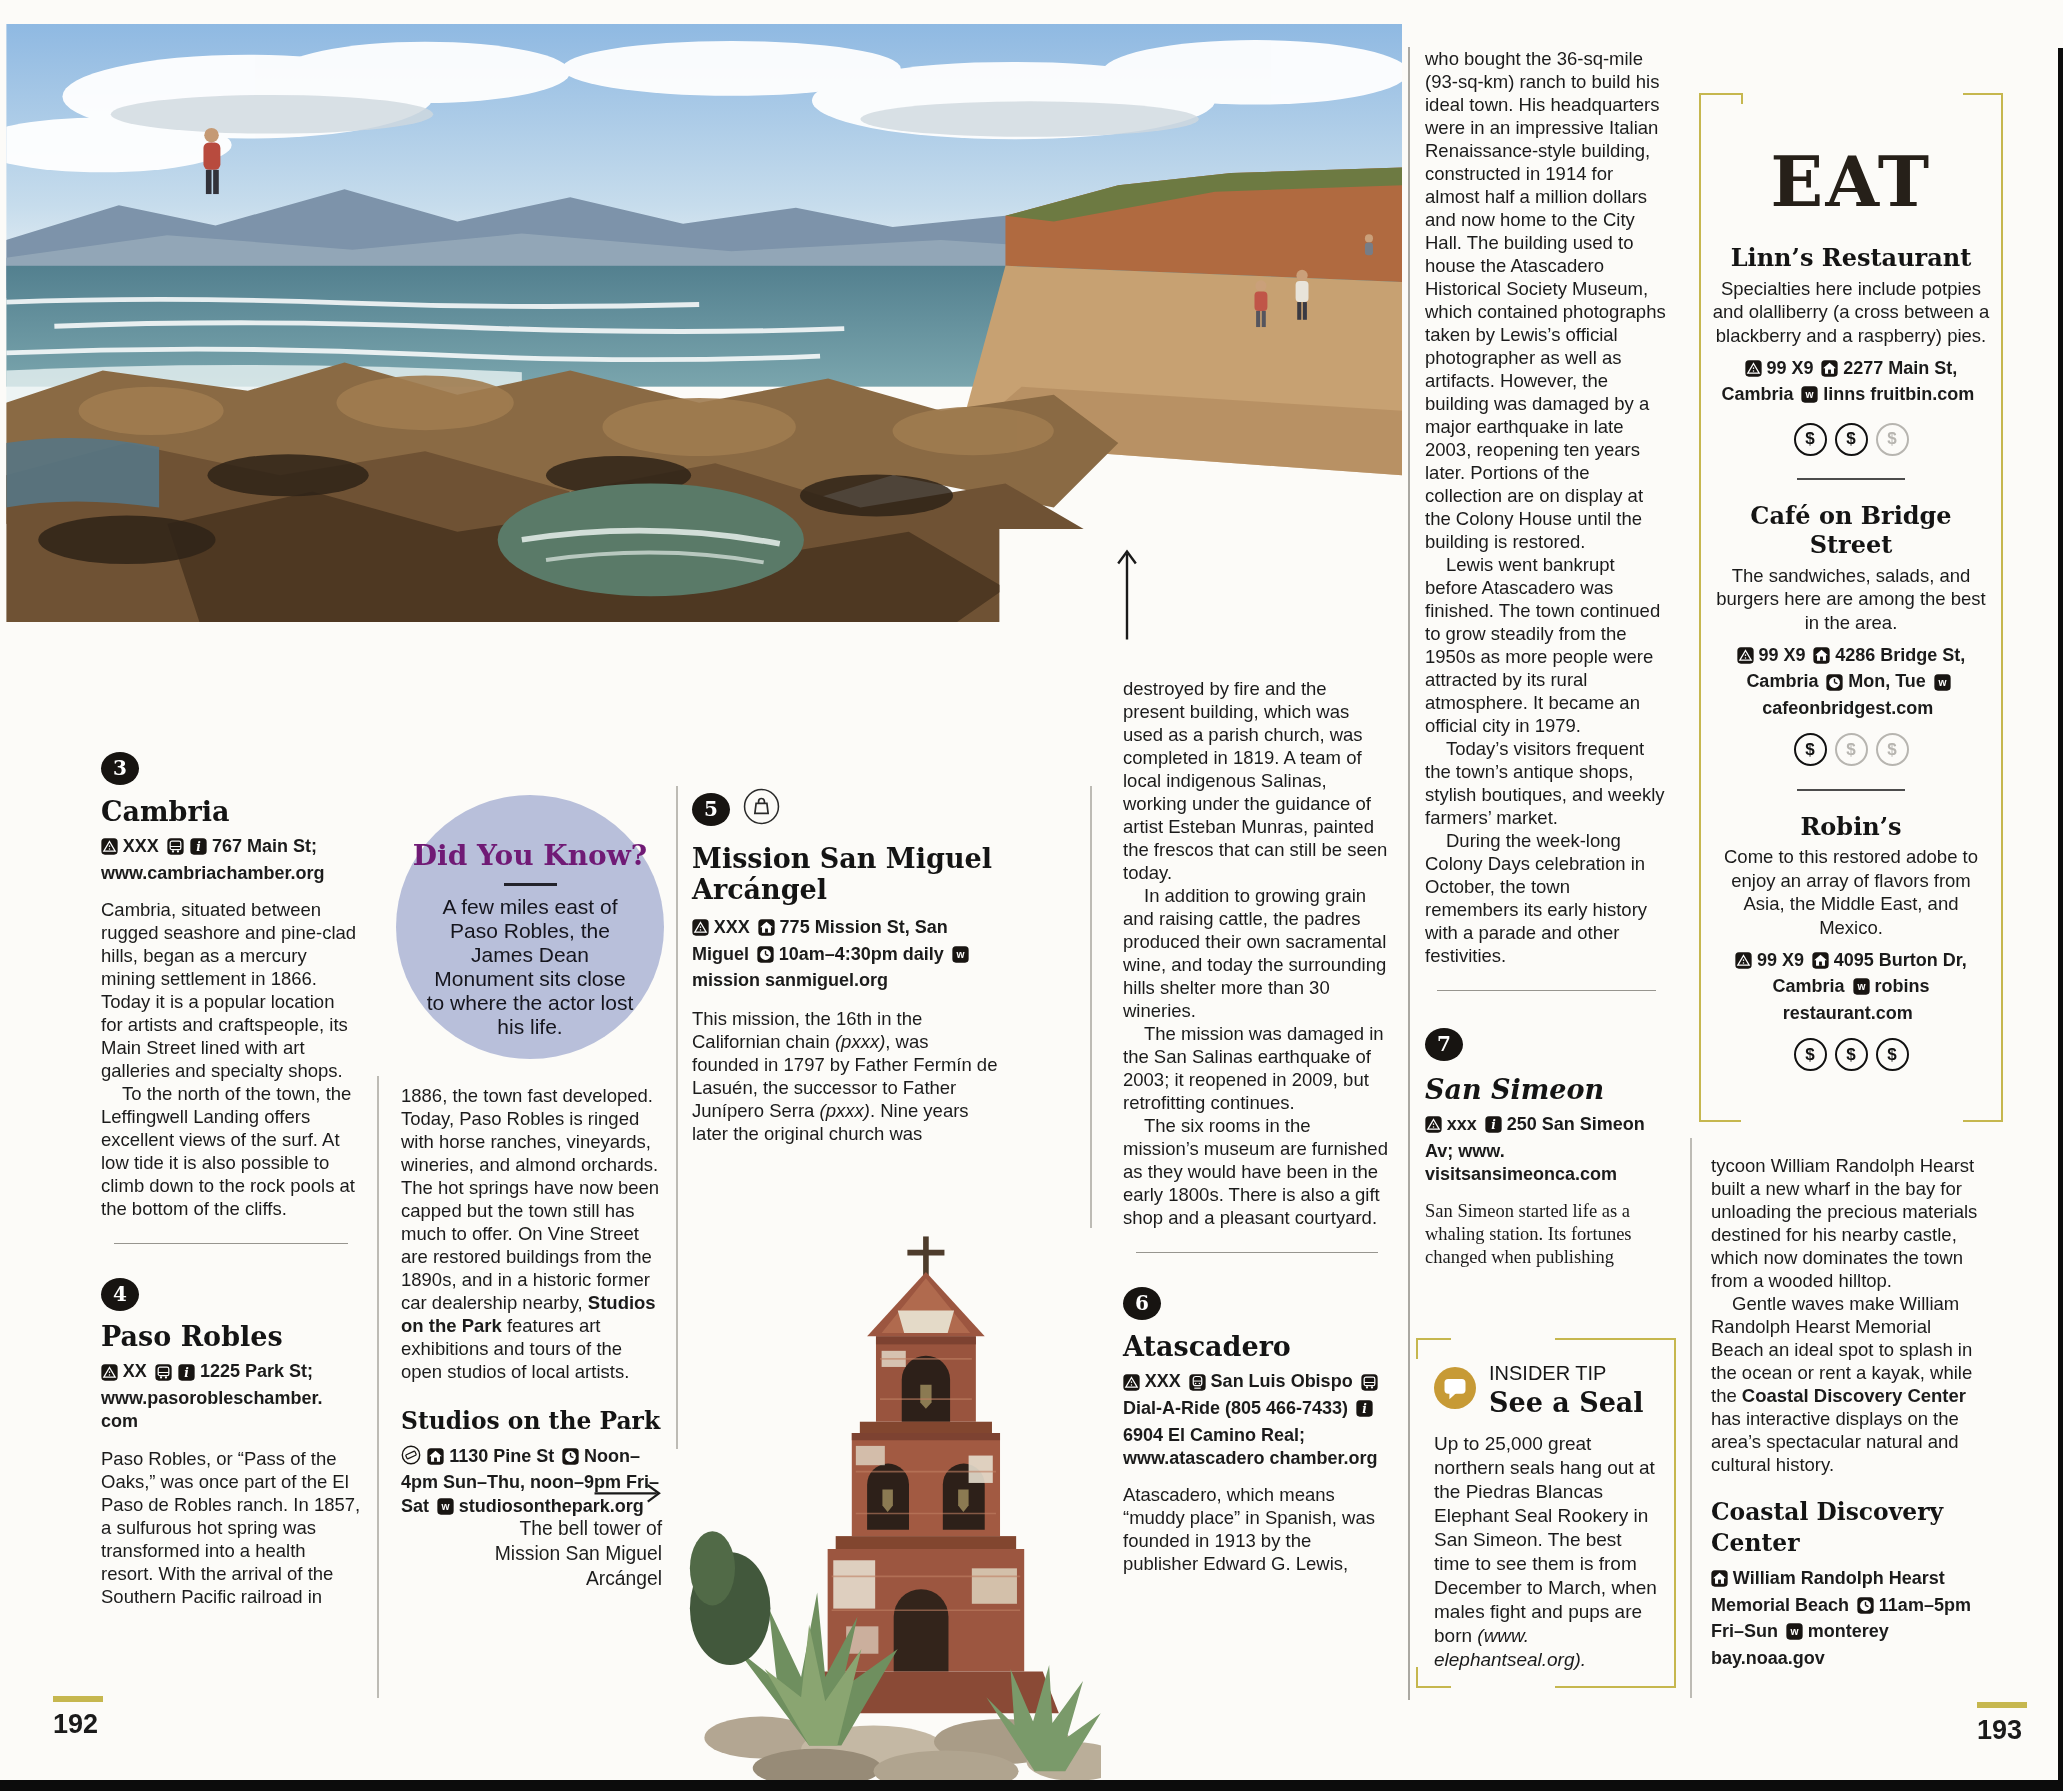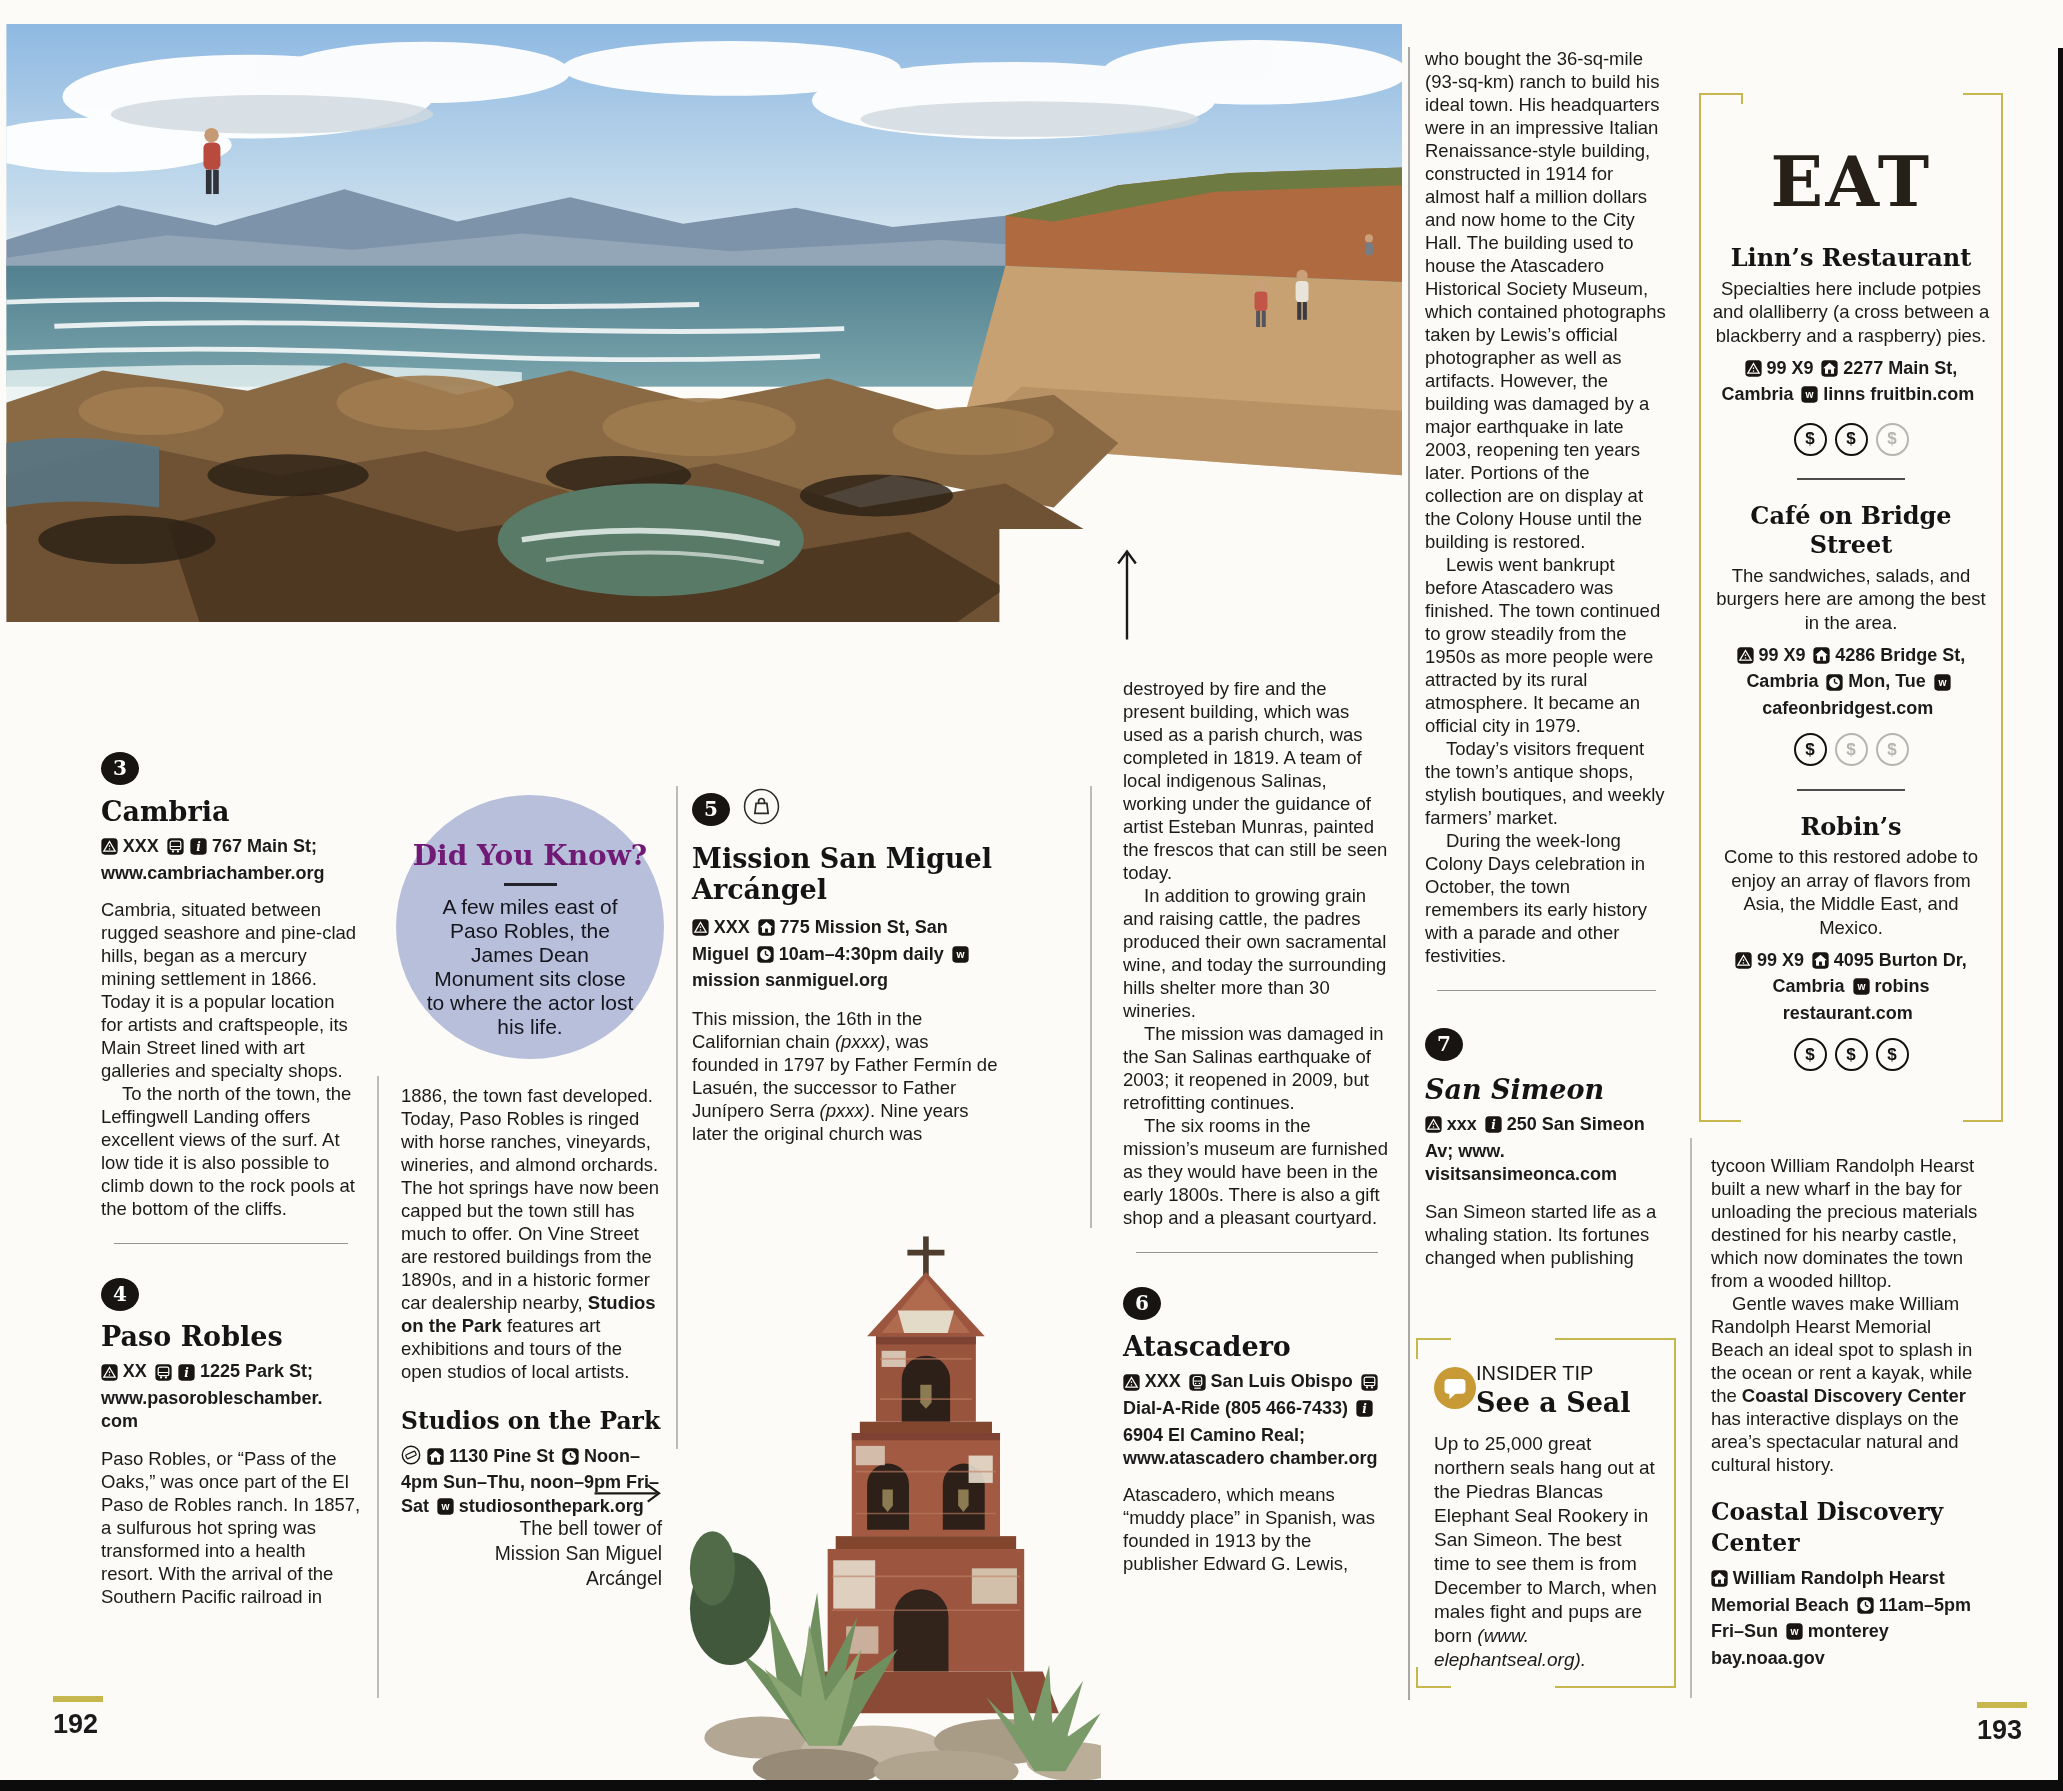--- a/index.html
+++ b/index.html
@@ -46,21 +46,21 @@
   .eat-entry .desc{font-size:18.5px;line-height:23.4px;margin-top:4.8px;}
   .eat-entry .infoline{text-align:center;margin-top:9.7px;}
   .price{margin-top:13px;}
   .dollar{display:inline-flex;width:29px;height:29px;border-radius:50%;border:2.4px solid #111;
           align-items:center;justify-content:center;font-weight:bold;font-size:17px;margin:0 4px;color:#111;}
   .dollar.off{border-color:#b7b5b0;color:#b7b5b0;}
   .eat-div{width:108px;height:1.6px;background:#4c4c4c;margin:22.6px auto 0 auto;}
   
   #tipbox{position:absolute;left:1416px;top:1338px;width:260px;height:350px;}
   #tipbox .inner{position:relative;padding:24px 14.5px 0 18px;}
-  .tip-head{display:flex;align-items:center;}
+  .tip-head{display:flex;align-items:center;gap:13px;}
   .tip-kicker{font-size:20px;color:#161616;}
   .tip-title{font-family:"DejaVu Serif",serif;font-weight:bold;font-size:27px;color:#141414;margin-top:1.6px;}
   .tip-body{font-size:19px;line-height:24px;margin-top:14.5px;}
   
   .pagenum{position:absolute;font-weight:bold;font-size:27px;color:#1a1a1a;}
   .pagetick{width:50px;height:6.4px;margin-bottom:6.4px;}
   
   #photo-top{position:absolute;left:6.4px;top:24px;width:1396px;height:598px;
              clip-path:polygon(0 0,1396px 0,1396px 505px,993px 505px,993px 598px,0 598px);}
   #photo-tower{position:absolute;left:688px;top:1230px;width:413px;height:551px;}
@@ -348,21 +348,21 @@
     <h3 class="lhead" style="margin-top:13px;font-style:italic;">San Simeon</h3>
     <div class="infoline"><span class="icon"><svg viewBox="0 0 24 24" width="17" height="17">
             <rect x="0.5" y="0.5" width="23" height="23" rx="5" fill="#181512"></rect>
             <path d="M12 5 L20 18.5 H4 Z" fill="none" stroke="#fff" stroke-width="1.8"></path>
             <circle cx="12" cy="11.5" r="1.1" fill="#fff"></circle>
             <circle cx="12" cy="15.5" r="1.1" fill="#fff"></circle>
           </svg></span><span class="seg">xxx</span><span class="icon"><svg viewBox="0 0 24 24" width="17" height="17" style="font-size:22.5px">
             <rect x="0.5" y="0.5" width="23" height="23" rx="5" fill="#181512"></rect>
             <text x="12" y="18.5" font-family="DejaVu Serif,serif" font-style="italic" font-weight="bold" font-size="17" fill="#fff" text-anchor="middle">i</text>
           </svg></span><span class="seg">250 San Simeon Av; www. visitsansimeonca.com</span></div>
-    <div class="paras" style="margin-top:13px;">
+    <div class="paras" style="margin-top:13px;font-family:Liberation Serif, serif;">
         <p><span>San Simeon started life as a whaling station. Its fortunes changed when publishing</span></p>
       </div>
   </div>
 
   <div id="tipbox">
 
     <div class="gseg gold" style="left:0;top:0;width:35px;height:2.4px;"></div>
     <div class="gseg gold" style="right:0;top:0;width:121px;height:2.4px;"></div>
     <div class="gseg gold" style="right:0;top:0;width:2.4px;height:350px;"></div>
     <div class="gseg gold" style="left:0;bottom:0;width:35px;height:2.4px;"></div>

